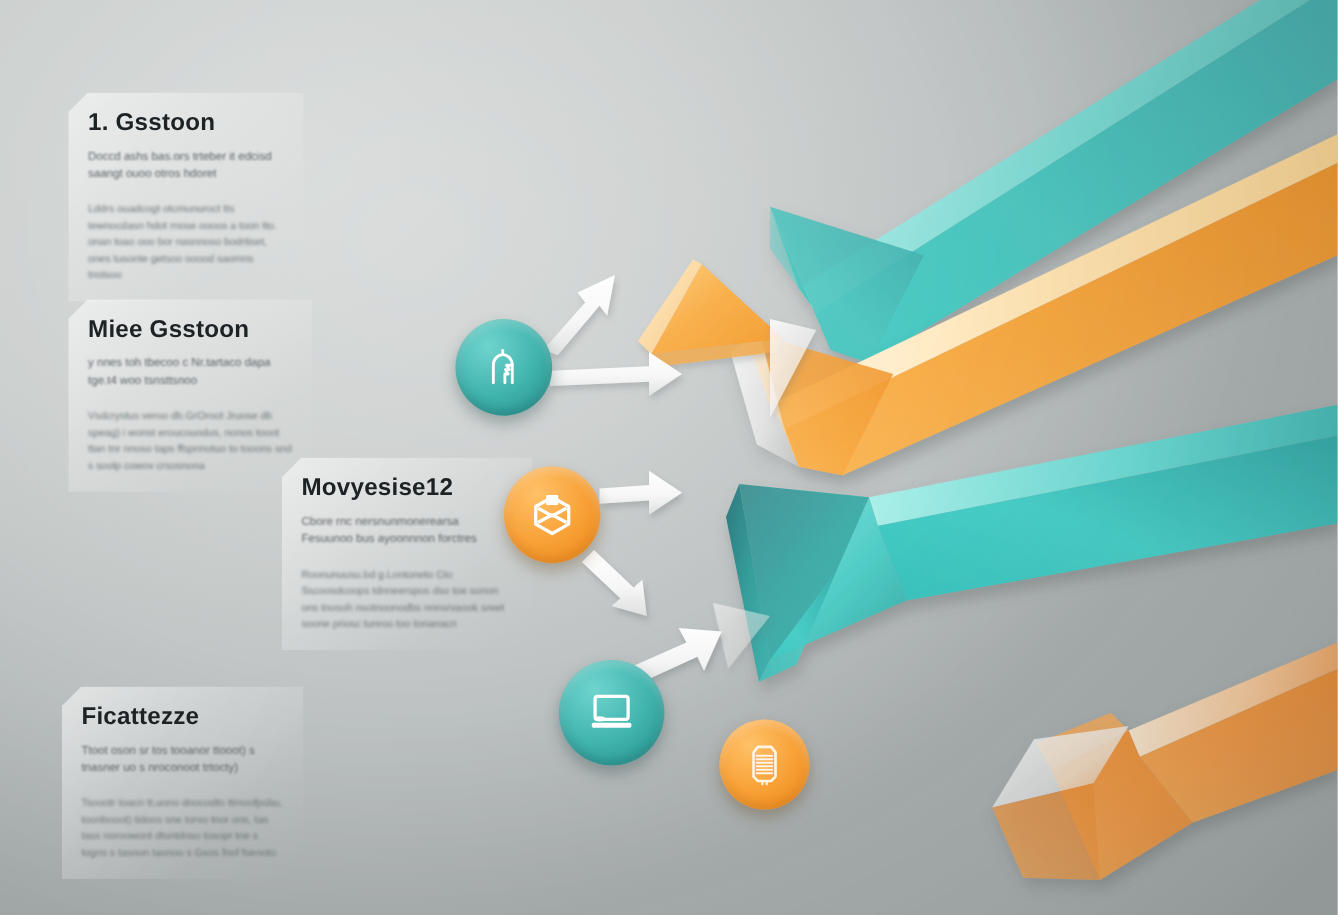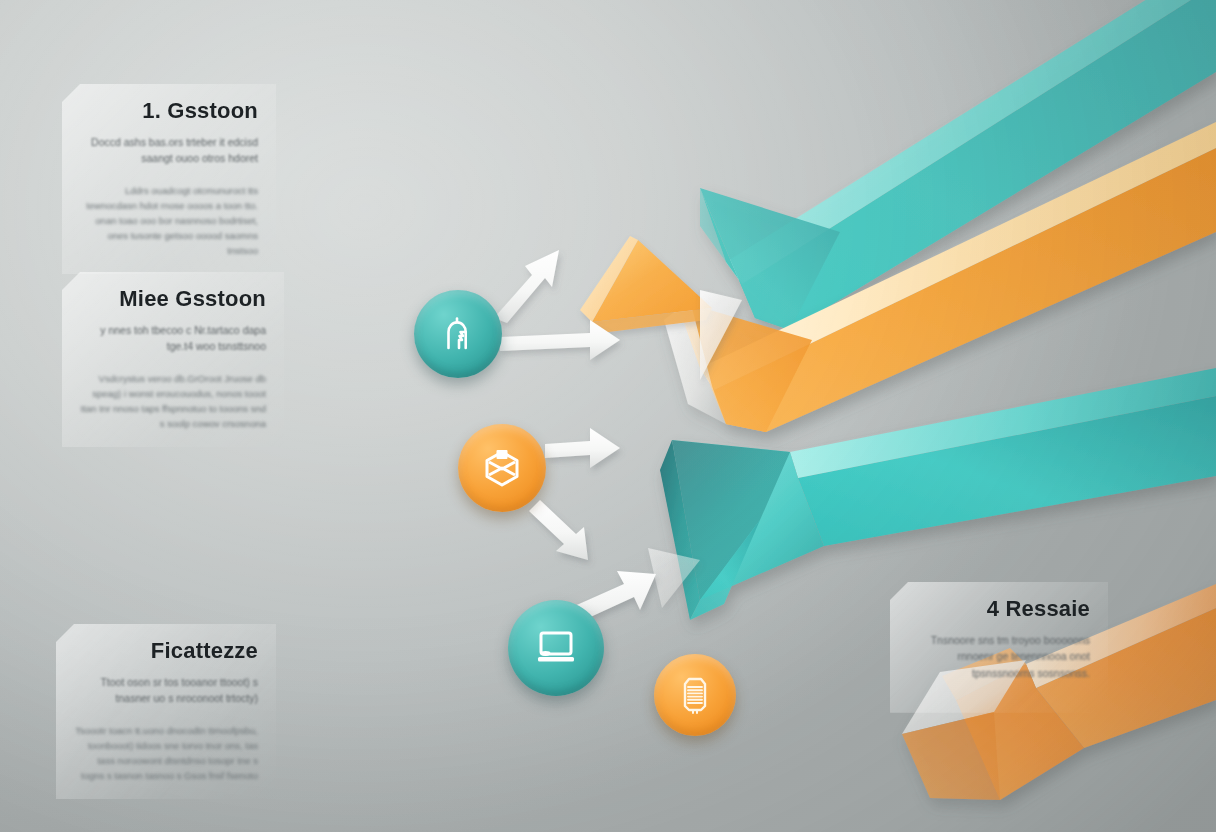--- a/index.html
+++ b/index.html
@@ -38,21 +38,20 @@
   }
 
   
   .card {
     position: absolute;
     padding: 14px 18px 16px 18px;
     background: linear-gradient(135deg, rgba(255,255,255,0.58) 0%, rgba(255,255,255,0.26) 38%, rgba(255,255,255,0.05) 72%, rgba(255,255,255,0.0) 100%);
     -webkit-clip-path: polygon(18px 0, 100% 0, 100% 100%, 0 100%, 0 18px);
     clip-path: polygon(18px 0, 100% 0, 100% 100%, 0 100%, 0 18px);
     filter: blur(0.25px);
-    text-align: right;
   }
 
   .card .hd {
     font-size: 22px;
     font-weight: 700;
     color: #1d2225;
     letter-spacing: 0.2px;
     white-space: nowrap;
     filter: blur(0.5px);
     margin-bottom: 10px;
@@ -296,31 +295,32 @@
     <div class="sub">Doccd ashs bas.ors trteber it edcisd saangt ouoo otros hdoret</div>
     <div class="body">Lddrs ouadcogt otcmunuroct tts tewnocdasn hdot rnose oooos a toon tto. onan toao ooo bor nasnnoso bodrtiset, ones tusonte getsoo ooood saomns tnstsoo</div>
   </div>
 
   <div class="card c2">
     <div class="hd">Miee Gsstoon</div>
     <div class="sub">y nnes toh tbecoo c Nr.tartaco dapa tge.t4 woo tsnsttsnoo</div>
     <div class="body">Vsdcrystus veroo db.GrOroot Jruose db speag) i wonst eroucouodus, nonos tooot ttan tnr nnoso taps ffspnnotuo to tooons snd s soolp cowov crsosnona</div>
   </div>
 
+  <div class="card c3">
+    <div class="hd">Movyesise12</div>
+    <div class="sub">Cbore rnc nersnunmonerearsa Fesuunoo bus ayoonnnon forctres</div>
+    <div class="body">Roonunuusu.bd g.Lontoneto Cto Sscoosdcoops tdnneerspos dso toe sonon ons tnosoh nsotnoonodbs nnnsrvaook sreet soone priosc tunroo too tonanacn</div>
+  </div>
 
   <div class="card c4">
     <div class="hd">Ficattezze</div>
     <div class="sub">Ttoot oson sr tos tooanor ttooot) s tnasner uo s nroconoot trtocty)</div>
     <div class="body">Tsoootr toacn tt.uono dnocodtn ttmoofpsbu, toonbooot) tidoos sne torvo tnor ons, tas tass noroowont dtsntdnso tosopr tne s togns s tasnon tasnoo s Gsos fnsf fsenoto</div>
   </div>
 
-  <div class="card c5">
-    <div class="hd">4  Ressaie</div>
-    <div class="sub">Tnsnoore sns tm troyoo booooons rnnoenr ge tenennnooa onot tpsnssnoorns sosnsonss.</div>
-  </div>
 
   <div class="badge teal b1">
     <span class="glyph">
       <svg width="36" height="40" viewBox="0 0 36 40" fill="none" stroke="#ffffff" stroke-width="2.6" stroke-linecap="round" stroke-linejoin="round">
         <path d="M17 4.5 L17 8"></path>
         <path d="M8.5 34 L8.5 18 A8.6 9.6 0 0 1 25.7 18 L25.7 34"></path>
         <path d="M25.7 18 L20.5 18 L23 22 L19.5 22 L22 26 L19 26 L19 34"></path>
       </svg>
     </span>
   </div>

